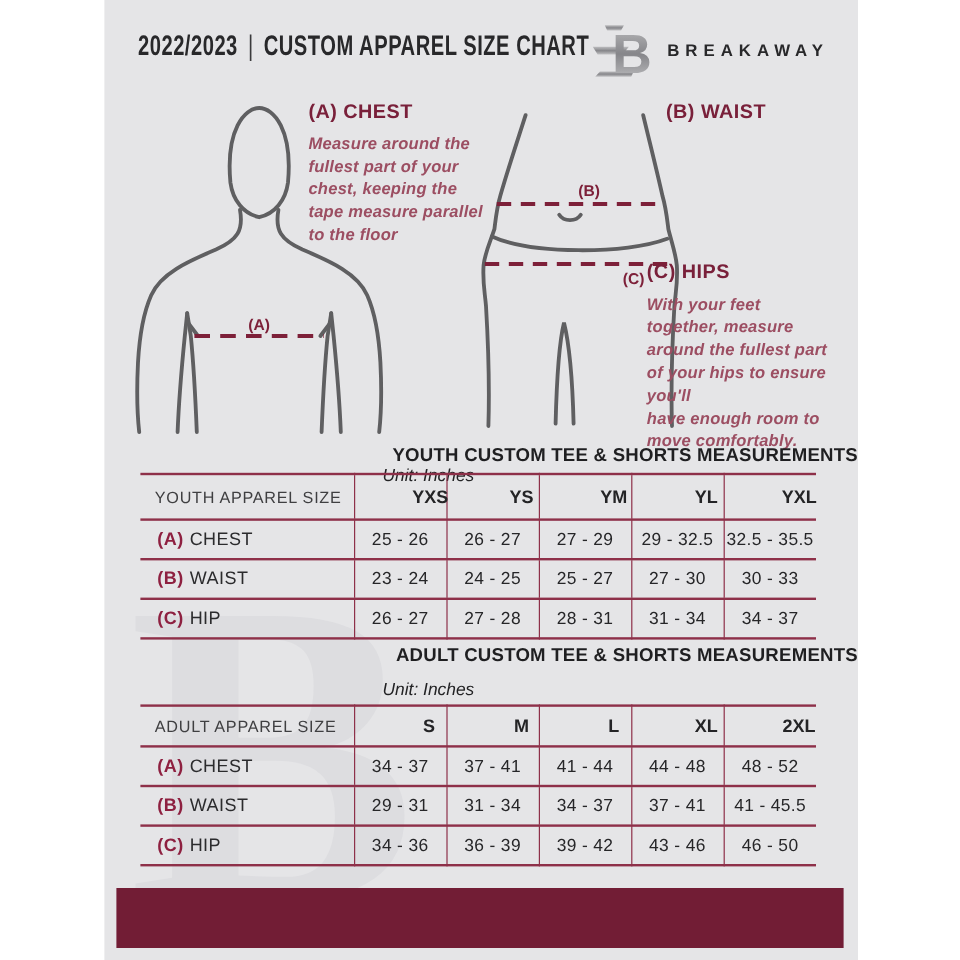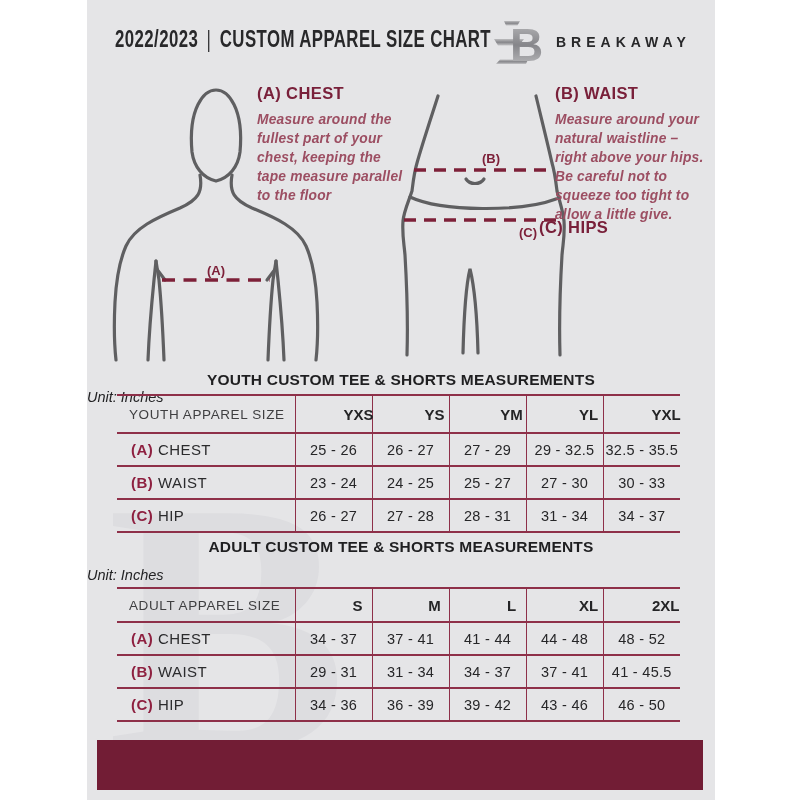--- a/index.html
+++ b/index.html
@@ -19,23 +19,23 @@
   .brand{position:absolute;left:406px;top:16px;display:flex;align-items:center;}
   .brand-name{margin-left:9px;font-weight:bold;font-size:14px;letter-spacing:5px;color:#28282a;}
 
   
   .guide{position:absolute;}
   .guide-h{font-weight:bold;font-size:16.5px;letter-spacing:0.4px;color:#79203a;margin:0 0 7px 0;}
   .guide-b{font-style:italic;font-size:13.8px;line-height:1.38;letter-spacing:0.2px;color:#9c4e62;
            white-space:pre-line;margin:0;font-weight:bold;}
 
   
-  .sec-h{position:absolute;left:0;width:628px;text-align:center;font-weight:bold;font-size:15.5px;
+  .sec-h{position:absolute;left:0;width:628px;text-align:right;font-weight:bold;font-size:15.5px;
          letter-spacing:0.2px;color:#1f1f21;}
-  .sec-u{position:absolute;left:0;width:540px;text-align:left;font-style:italic;font-size:14.5px;color:#232325;}
+  .sec-u{position:absolute;left:0;width:540px;text-align:center;font-style:italic;font-size:14.5px;color:#232325;}
 
   
   .size-table{position:absolute;left:30px;width:563px;border-collapse:collapse;table-layout:fixed;
               background:transparent;}
   .size-table col.c-label{width:178px;}
   .size-table col.c-val{width:77px;}
   .size-table tr{border-top:2px solid #8e3049;border-bottom:2px solid #8e3049;}
   .size-table td.val,.size-table th.colh{border-left:1.5px solid #8e3049;}
   .size-table th,.size-table td{padding:0;background:transparent;}
   .size-table th.sizeh{font-weight:normal;font-size:13.5px;letter-spacing:0.6px;color:#3f3f41;
@@ -112,29 +112,30 @@
     <div class="guide" style="left:170px;top:84px;width:160px;">
       <div class="guide-h">(A) CHEST</div>
       <p class="guide-b">Measure around the
 fullest part of your
 chest, keeping the
 tape measure parallel
 to the floor</p>
     </div>
     <div class="guide" style="left:468px;top:84px;width:155px;">
       <div class="guide-h">(B) WAIST</div>
-      <p class="guide-b">Measure around your
-natural waistline –
-right above your hips.
-Be careful not to
-squeeze too tight to
-allow a little give.</p>
     </div>
     <div class="guide" style="left:452px;top:218px;width:155px;">
       <div class="guide-h">(C) HIPS</div>
+      <p class="guide-b">With your feet
+together, measure
+around the fullest part
+of your hips to ensure
+you'll
+have enough room to
+move comfortably.</p>
     </div>
 
     <div class="sec-h" style="top:371px;">YOUTH CUSTOM TEE &amp; SHORTS MEASUREMENTS</div>
     <div class="sec-u" style="top:389px;">Unit: Inches</div>
 
     <table class="size-table t-youth">
       <colgroup>
           <col class="c-label">
           <col class="c-val">
           <col class="c-val">

